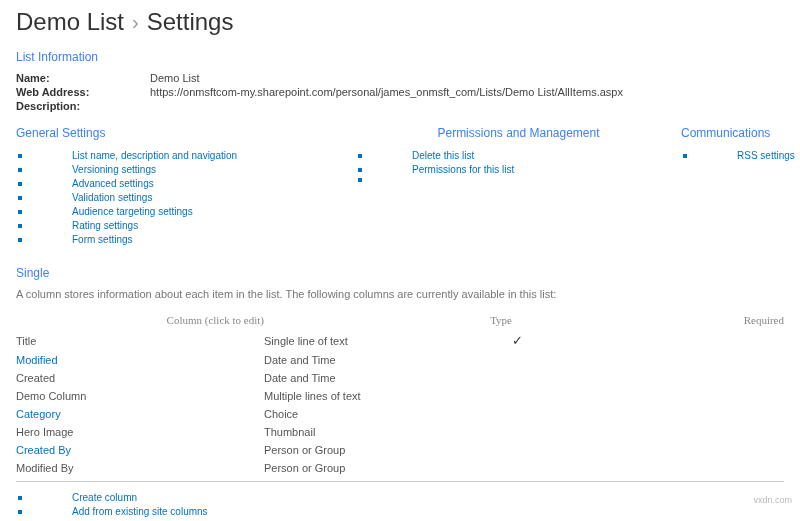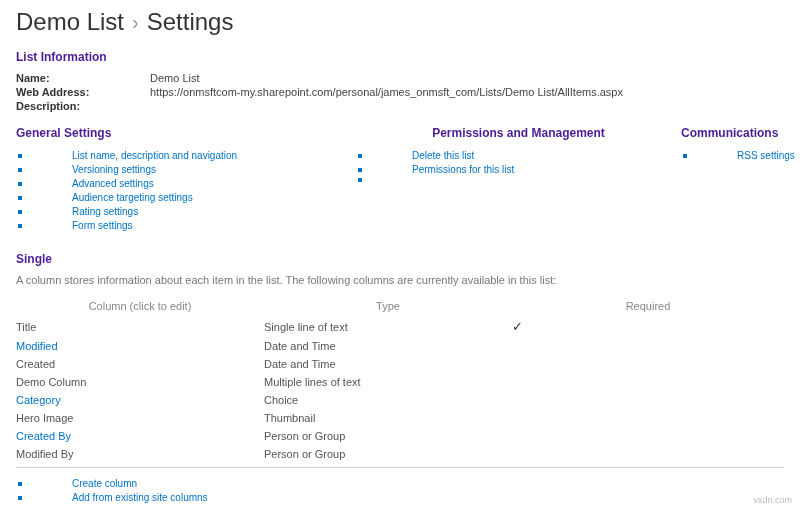--- a/index.html
+++ b/index.html
@@ -22,23 +22,23 @@
       font-weight: 300;
       color: #333;
     }
     .breadcrumb-sep {
       font-size: 20px;
       color: #999;
       font-weight: 300;
     }
     .section-heading {
       font-size: 12px;
-      color: #4c1d95;
+      color: #3b82f6;
       margin-bottom: 8px;
-      font-weight: bold;
+      font-weight: normal;
     }
     .info-row {
       display: flex;
       font-size: 11px;
       margin-bottom: 2px;
     }
     .info-label {
       width: 134px;
       font-weight: bold;
     }
@@ -85,24 +85,25 @@
       color: #777;
       margin-bottom: 10px;
     }
     table.cols-table {
       width: 100%;
       border-collapse: collapse;
       font-size: 11px;
       margin-bottom: 4px;
     }
     table.cols-table th {
-      text-align: center;
+      text-align: right;
       font-weight: normal;
       color: #888;
       padding: 4px 0;
+      font-family: Liberation Serif, serif;
     }
     table.cols-table td {
       padding: 3px 0;
       color: #555;
     }
     table.cols-table td a { color: #0072c6; text-decoration: none; }
     .col-name-col { width: 248px; }
     .col-type-col { width: 248px; }
     .col-req-col { width: auto; }
     .check { font-size: 13px; color: #333; }
@@ -153,20 +154,24 @@
           <span class="bullet"></span>
           <a href="#" class="app-link">List name, description and navigation</a>
         </li>
         <li>
           <span class="bullet"></span>
           <a href="#" class="app-link">Versioning settings</a>
         </li>
         <li>
           <span class="bullet"></span>
           <a href="#" class="app-link">Advanced settings</a>
+        </li>
+        <li>
+          <span class="bullet"></span>
+          <a href="#" class="app-link">Validation settings</a>
         </li>
         <li>
           <span class="bullet"></span>
           <a href="#" class="app-link">Audience targeting settings</a>
         </li>
         <li>
           <span class="bullet"></span>
           <a href="#" class="app-link">Rating settings</a>
         </li>
         <li>

